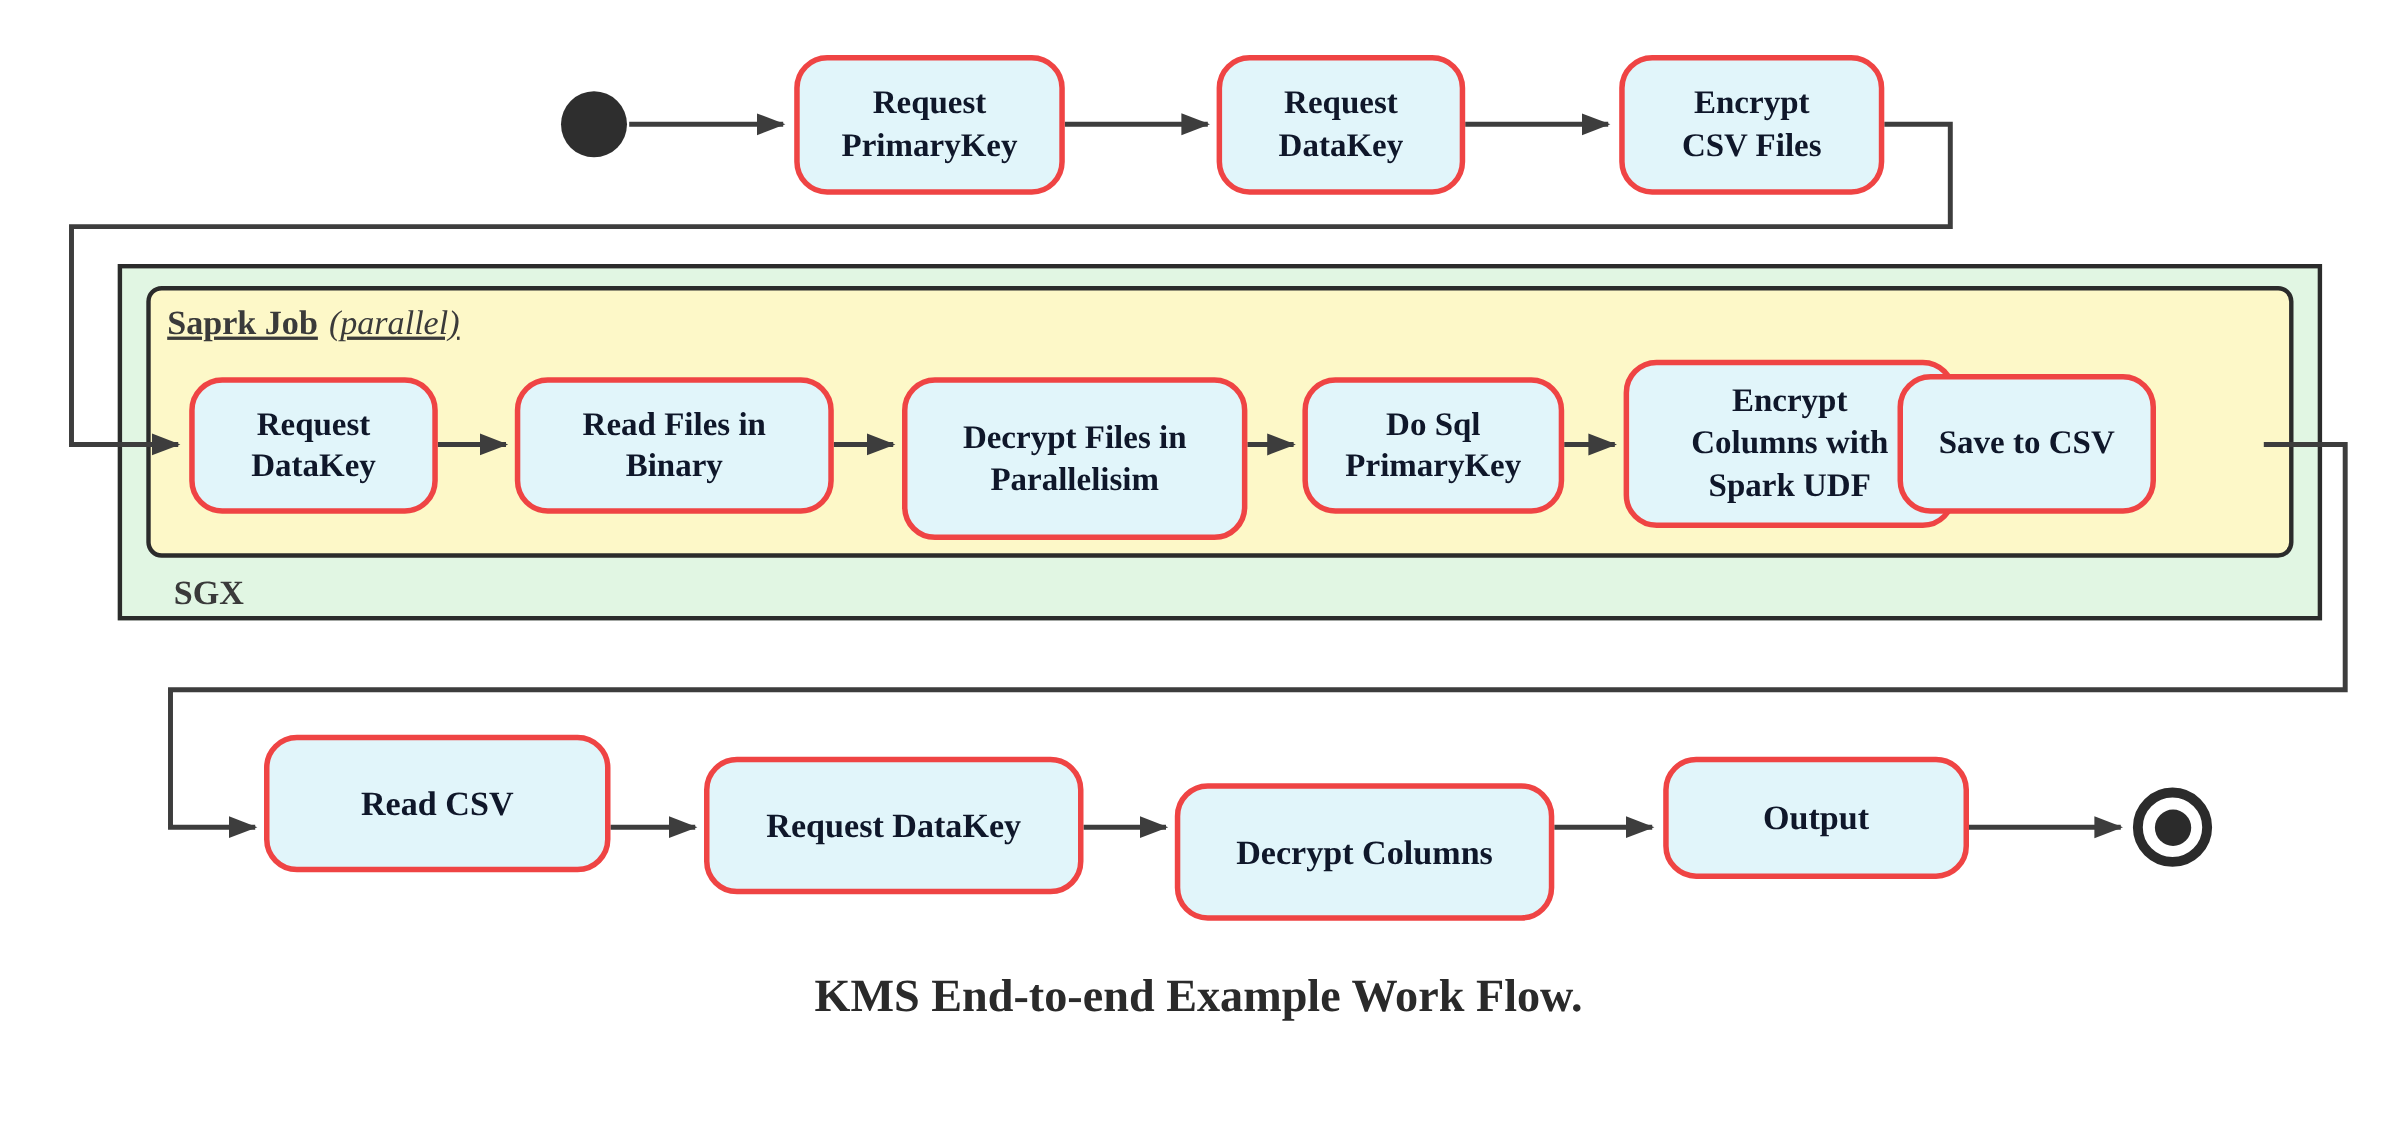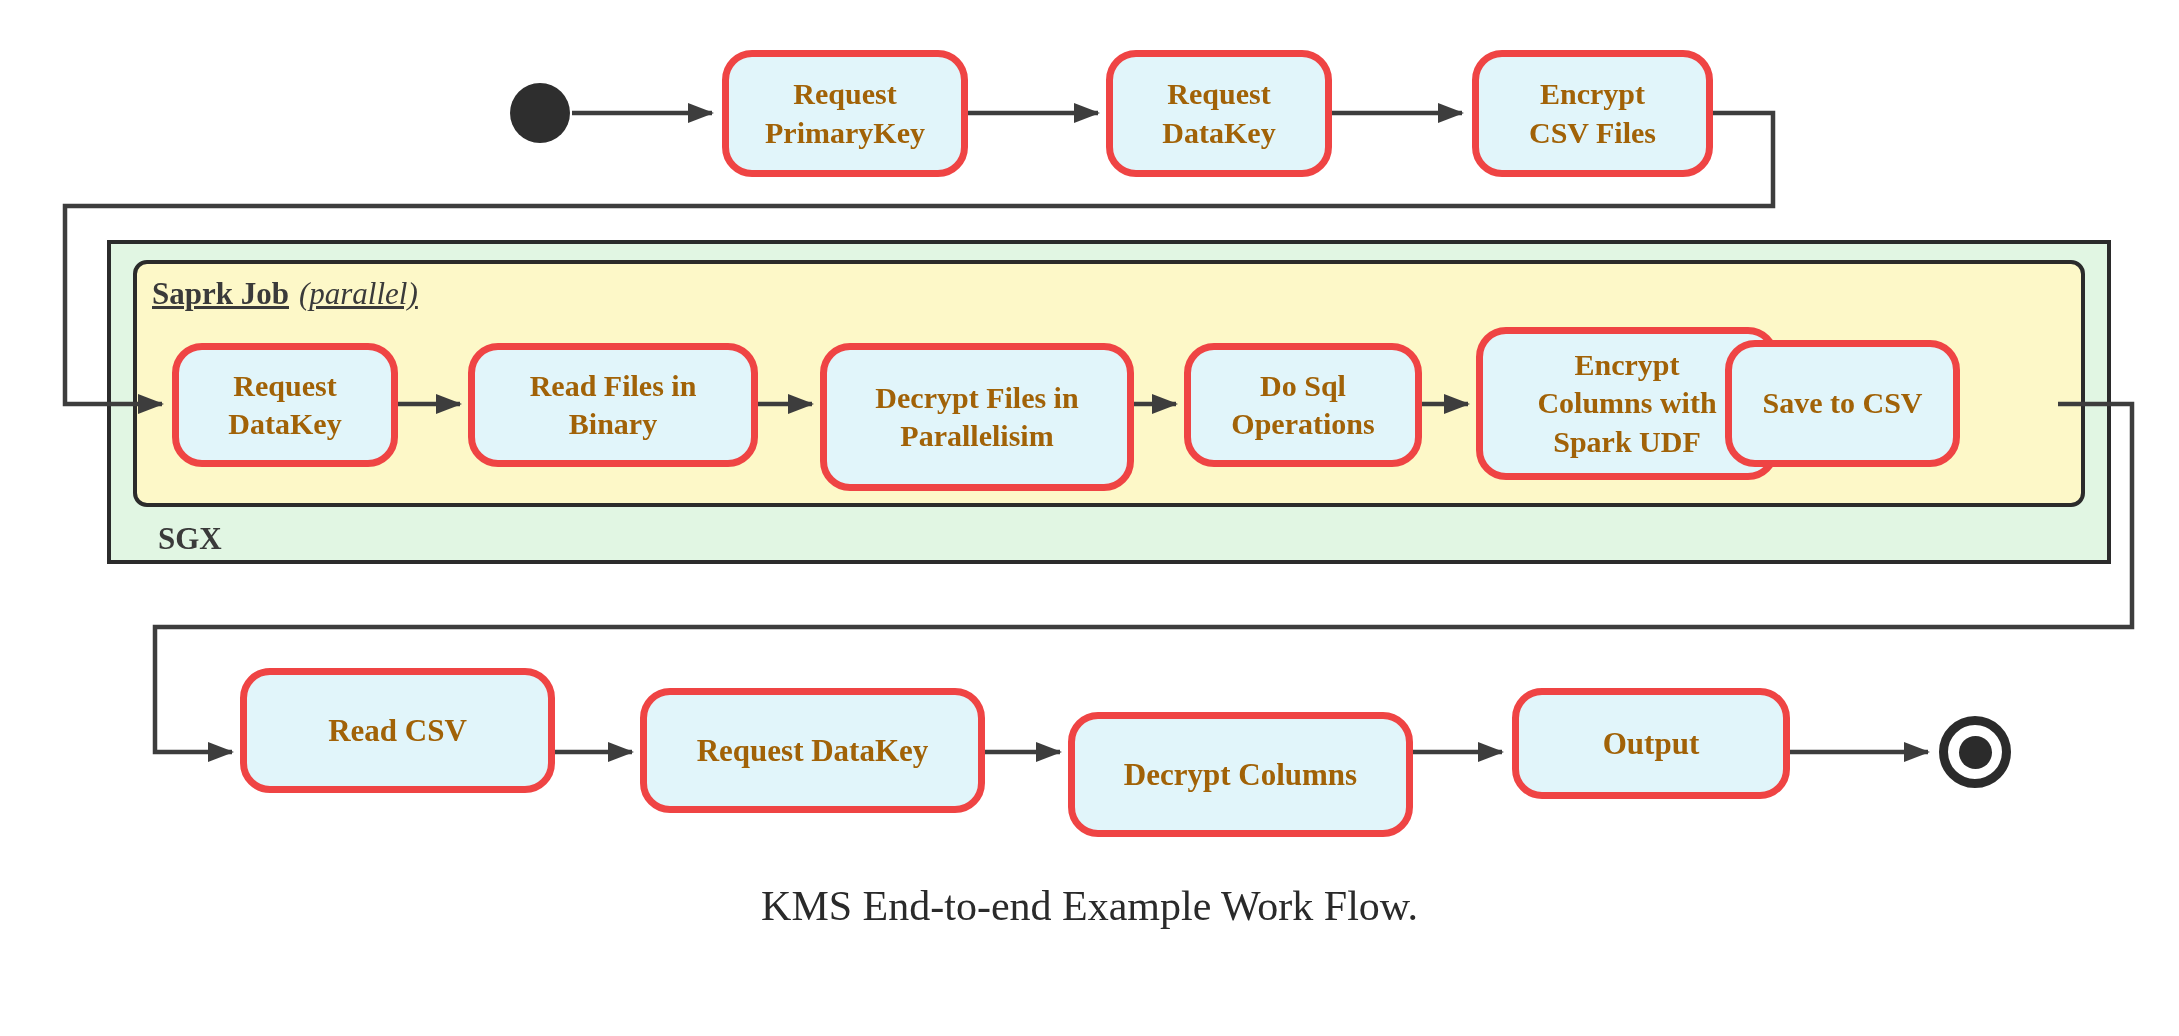--- a/index.html
+++ b/index.html
@@ -22,39 +22,39 @@
   .container-label{
     position:absolute;color:#3a3a3a;font-size:31px;font-weight:bold;
     white-space:nowrap;
   }
   #spark-label{left:152px;top:276px;text-decoration:underline;}
   #spark-label .qualifier{font-weight:normal;font-style:italic;margin-left:10px;}
   #sgx-label{left:158px;top:521px;}
   svg.wires{position:absolute;left:0;top:0;pointer-events:none;}
   .node{
     position:absolute;box-sizing:border-box;
-    background:#e1f5fa;border:7px solid #ef4444;border-radius:30px;
+    background:#e1f5fa;border:5px solid #ef4444;border-radius:30px;
     display:flex;align-items:center;justify-content:center;
     text-align:center;font-weight:bold;font-size:30px;line-height:1.27;
-    color:#a16207;
+    color:#0f172a;
   }
   .node span{white-space:pre-line;}
   .start-node{
     position:absolute;left:510px;top:83px;width:60px;height:60px;
     background:#2e2e2e;border-radius:50%;
   }
   .end-node{
     position:absolute;left:1939px;top:716px;width:72px;height:72px;
     background:#ffffff;border:9px solid #2b2b2b;border-radius:50%;
     box-sizing:border-box;display:flex;align-items:center;justify-content:center;
   }
   .end-node .dot{width:33px;height:33px;background:#2b2b2b;border-radius:50%;}
   #caption{
     position:absolute;left:0;top:882px;width:2179px;
-    text-align:center;font-size:42px;font-weight:normal;color:#2a2a2a;
+    text-align:center;font-size:42px;font-weight:bold;color:#2a2a2a;
   }
 </style>
 </head>
 <body>
 
 <div id="canvas">
 
   <div id="sgx-container" class="container-box"></div>
   <div id="spark-container" class="container-box"></div>
 
@@ -112,21 +112,21 @@
   <div class="node" style="left:468px;top:343px;width:290px;height:124px;text-align:center;">
     <span>Read Files in
 Binary</span>
   </div>
   <div class="node" style="left:820px;top:343px;width:314px;height:148px;">
     <span>Decrypt Files in
 Parallelisim</span>
   </div>
   <div class="node" style="left:1184px;top:343px;width:238px;height:124px;">
     <span>Do Sql
-Operations</span>
+PrimaryKey</span>
   </div>
   <div class="node" style="left:1476px;top:327px;width:302px;height:153px;">
     <span>Encrypt
 Columns with
 Spark UDF</span>
   </div>
   <div class="node" style="left:1725px;top:340px;width:235px;height:127px;">
     <span>Save to CSV</span>
   </div>
 

